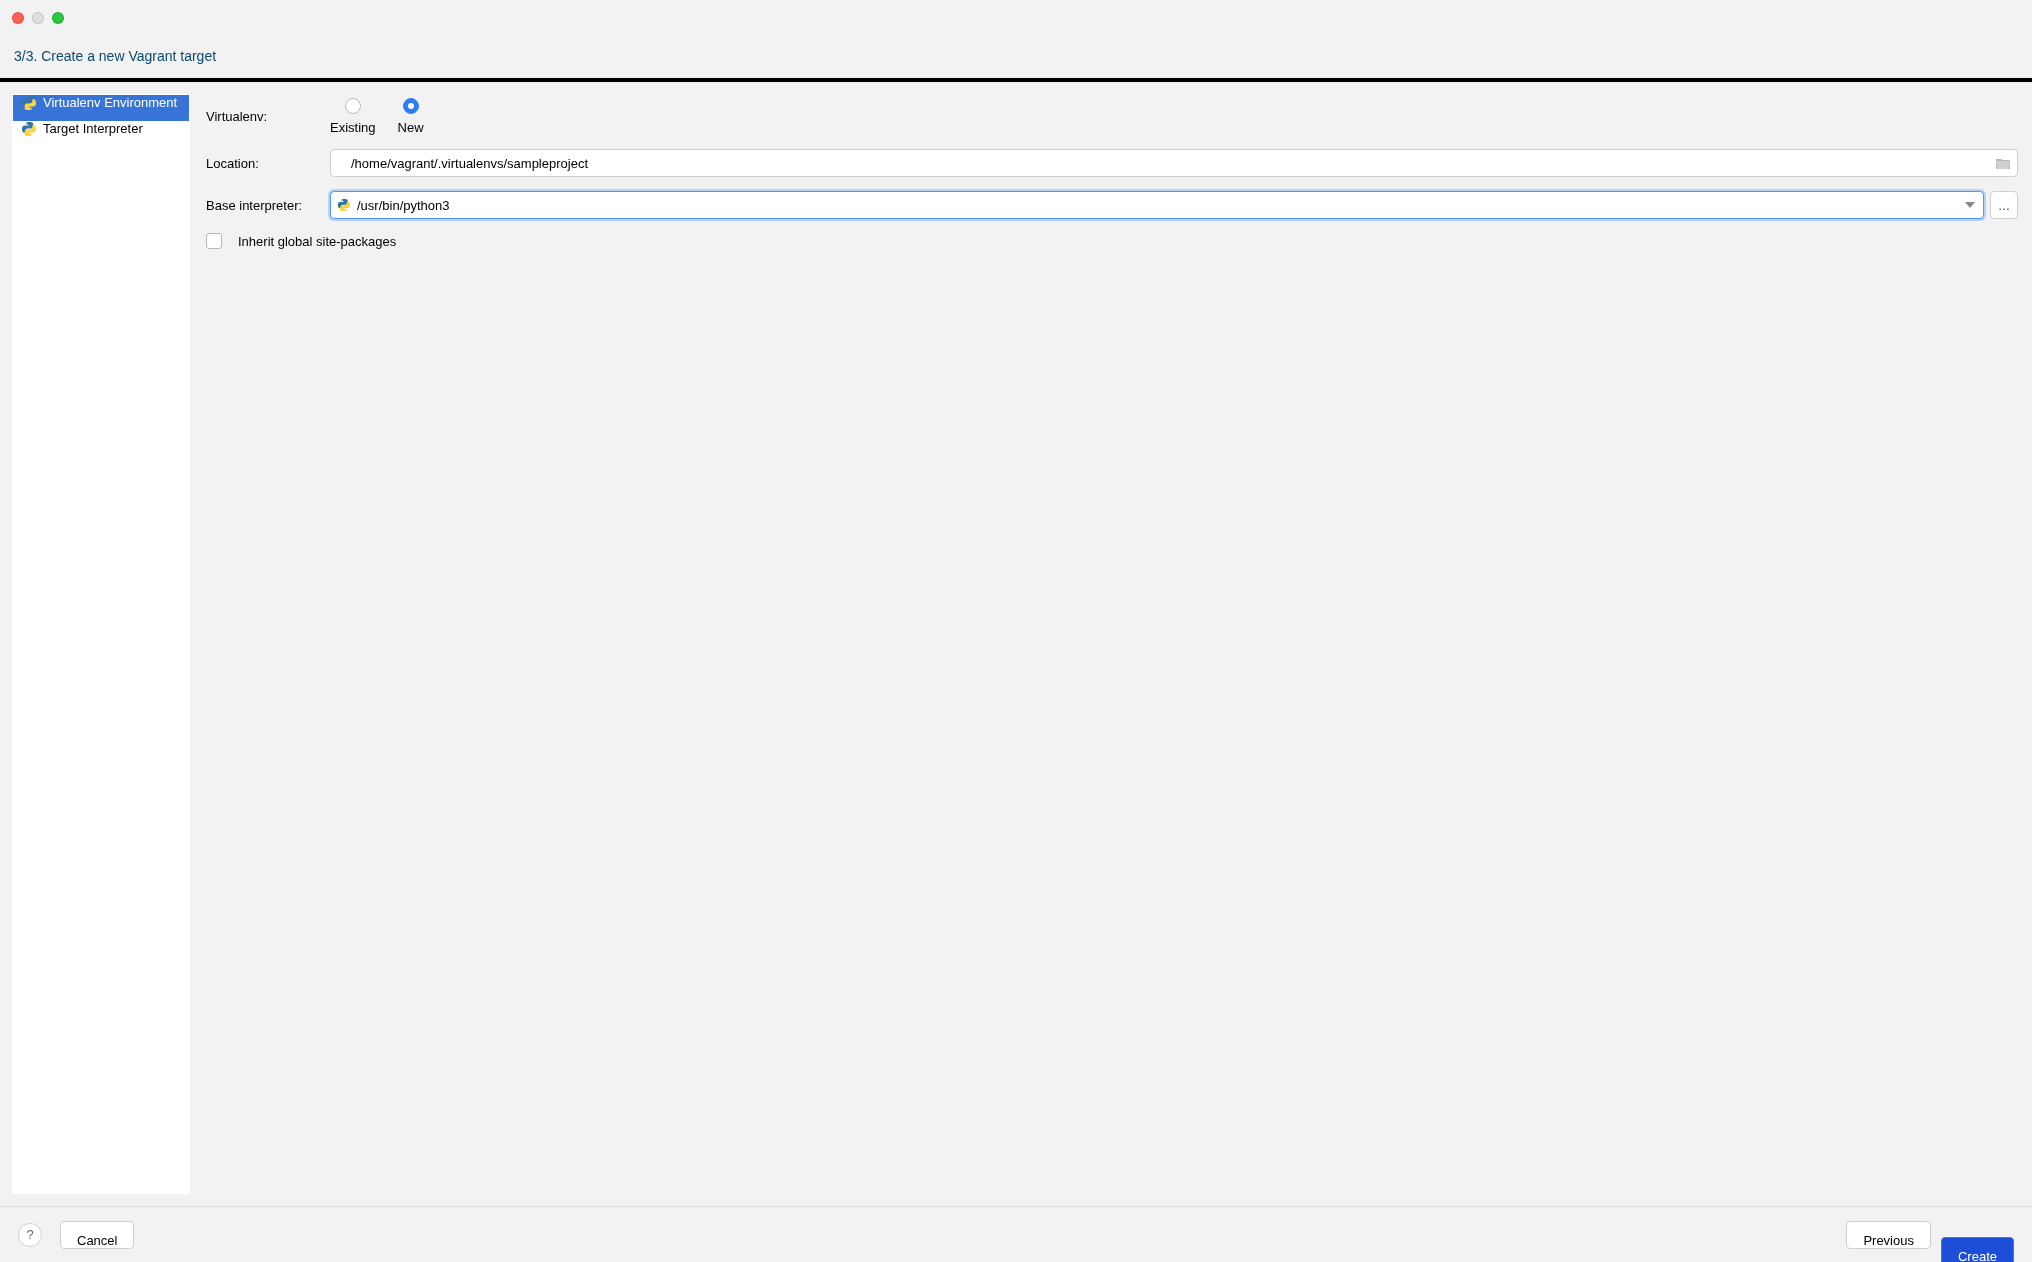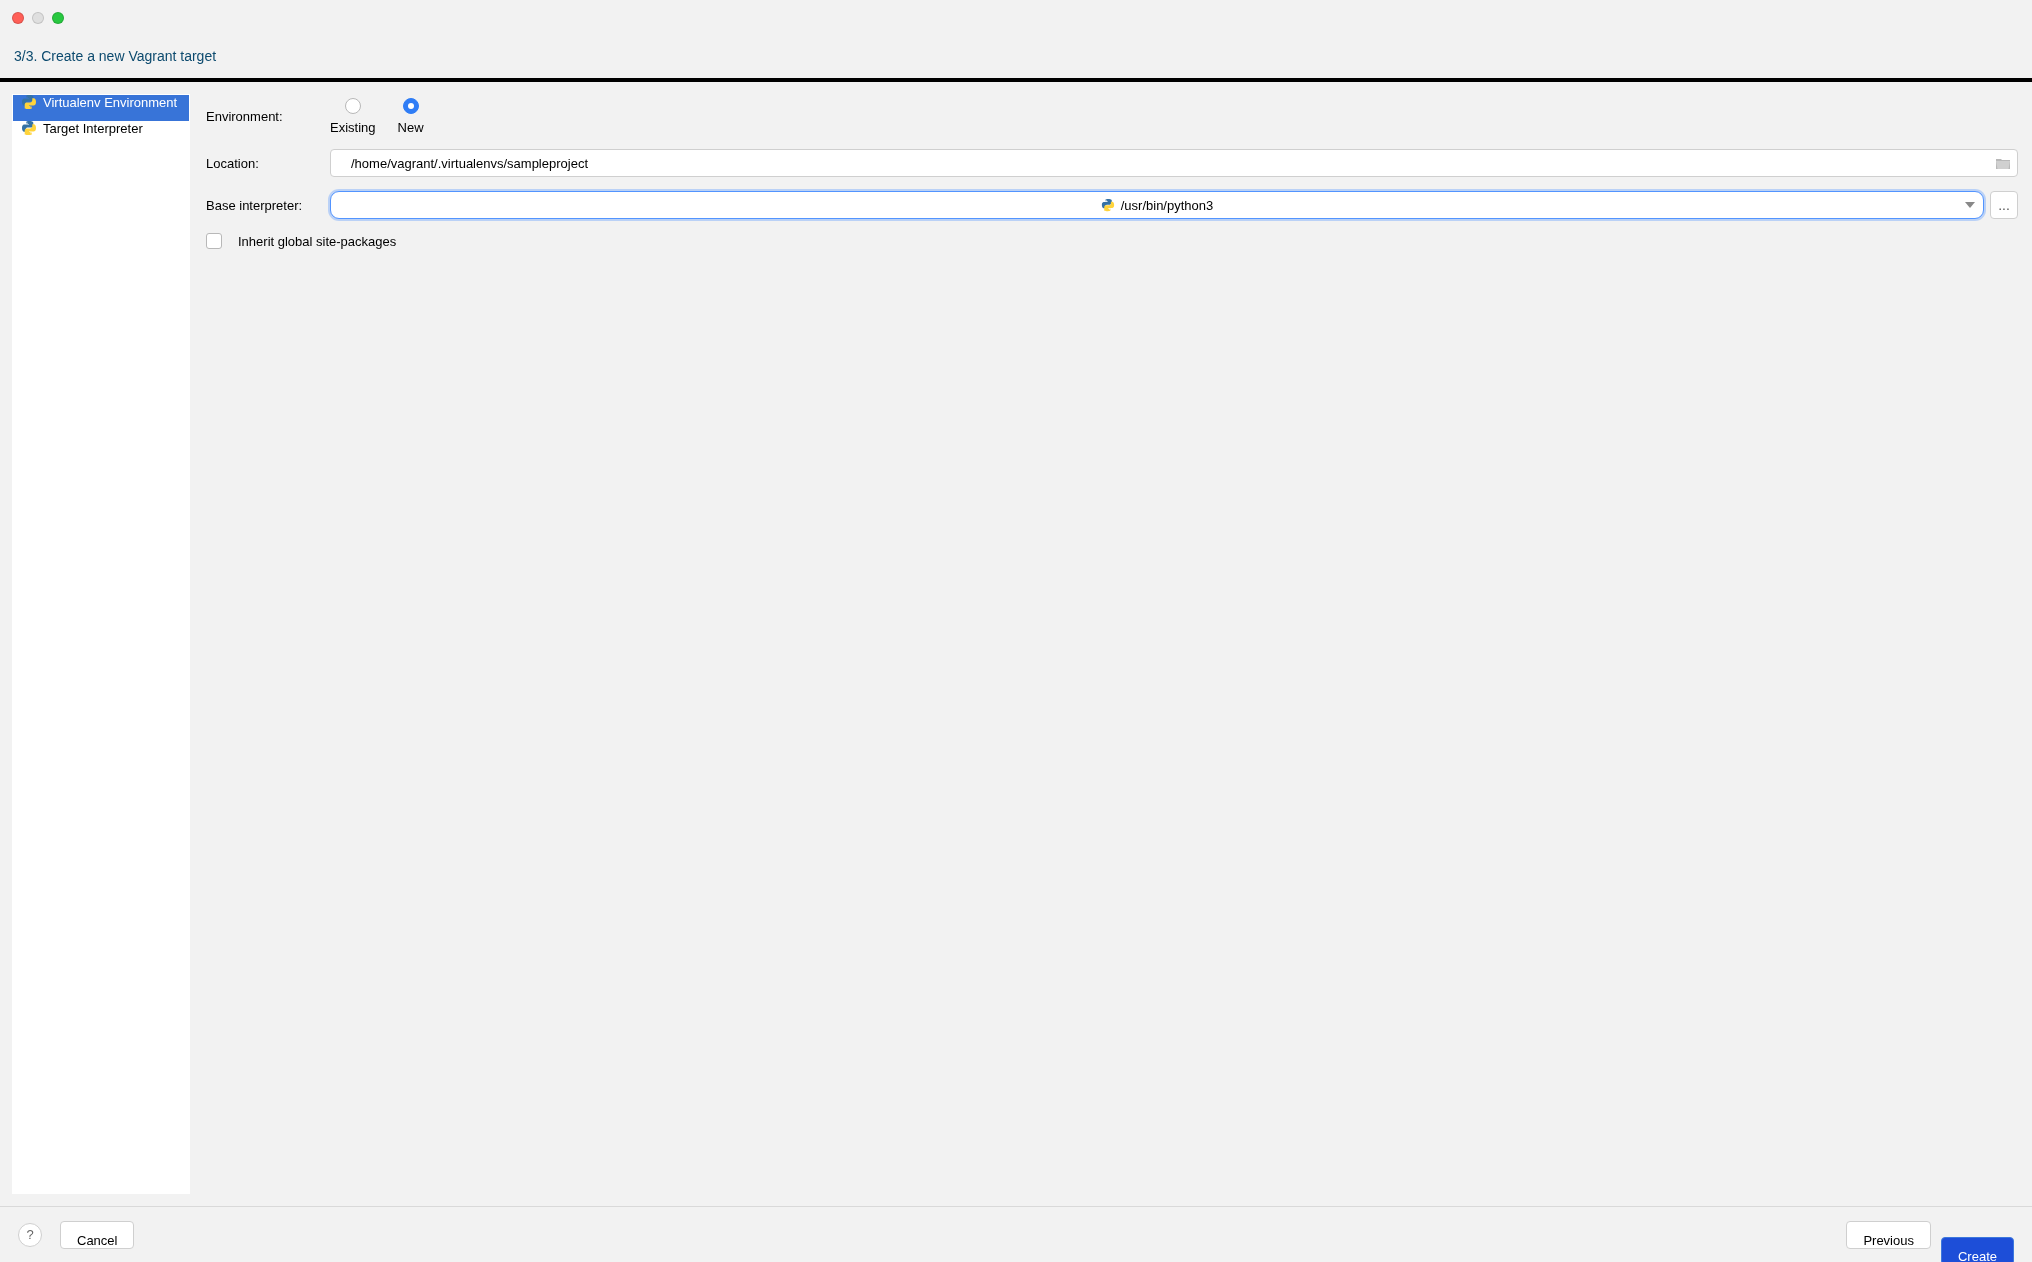--- a/index.html
+++ b/index.html
@@ -65,24 +65,24 @@
   .sidebar {
     width: 178px;
     background: #ffffff;
     border: 1px solid #fff;
     border-radius: 0;
     overflow: hidden;
     flex-shrink: 0;
   }
   .sidebar-item {
     display: flex;
-    align-items: flex-end;
+    align-items: flex-start;
     gap: 6px;
     height: 26px;
-    padding: 11px 8px;
+    padding: 0 8px;
     font-size: 13px;
     cursor: default;
   }
   .sidebar-item.selected {
     background: #3874d8;
     color: #fff;
   }
   .py-icon {
     width: 16px; height: 16px; flex-shrink: 0;
   }
@@ -149,30 +149,29 @@
     color: #000;
     position: relative;
   }
   .text-field svg.trailing {
     position: absolute; right: 6px; top: 50%; transform: translateY(-50%);
   }
   .combo-field {
     flex: 1;
     height: 28px;
     border: 1px solid #cfcfcf;
-    border-radius: 9px;
+    border-radius: 4px;
     background: #fff;
     padding: 0 6px;
     display: flex;
     align-items: center;
     gap: 6px;
     font-size: 13px;
     color: #000;
     position: relative;
-    justify-content: center;
   }
   .combo-field.focused {
     border-color: #5294ff;
     box-shadow: 0 0 0 2px rgba(82,148,255,0.35);
   }
   .combo-field .down {
     position: absolute; right: 8px; top: 50%; transform: translateY(-50%);
   }
   .square-btn {
     width: 28px; height: 28px;
@@ -261,21 +260,21 @@
         <path fill="#3572A5" d="M15.8 2c-6 0-5.6 2.6-5.6 2.6v3.5h5.7v1H7.3S2 8.4 2 16s4.6 7.4 4.6 7.4h2.8v-3.6s-.2-4.6 4.5-4.6h6.4s4.3.1 4.3-4.1V5.5S25.3 2 15.8 2zM11.9 5.2c.8 0 1.4.6 1.4 1.4s-.6 1.4-1.4 1.4-1.4-.6-1.4-1.4.6-1.4 1.4-1.4z"></path>
         <path fill="#FFD43B" d="M16.2 30c6 0 5.6-2.6 5.6-2.6v-3.5h-5.7v-1h8.6S30 23.6 30 16s-4.6-7.4-4.6-7.4h-2.8v3.6s.2 4.6-4.5 4.6h-6.4s-4.3-.1-4.3 4.1v7.6S6.7 30 16.2 30zm3.9-3.2c-.8 0-1.4-.6-1.4-1.4s.6-1.4 1.4-1.4 1.4.6 1.4 1.4-.6 1.4-1.4 1.4z"></path>
       </svg>
       <span>Target Interpreter</span>
     </div>
   </div>
 
   <div class="form">
 
     <div class="form-row">
-      <div class="form-label">Environment:</div>
+      <div class="form-label">Virtualenv:</div>
       <div class="radio-group">
         <div class="radio">
           <div class="radio-indicator"></div>
           <span>Existing</span>
         </div>
         <div class="radio selected">
           <div class="radio-indicator"></div>
           <span>New</span>
         </div>
       </div>

